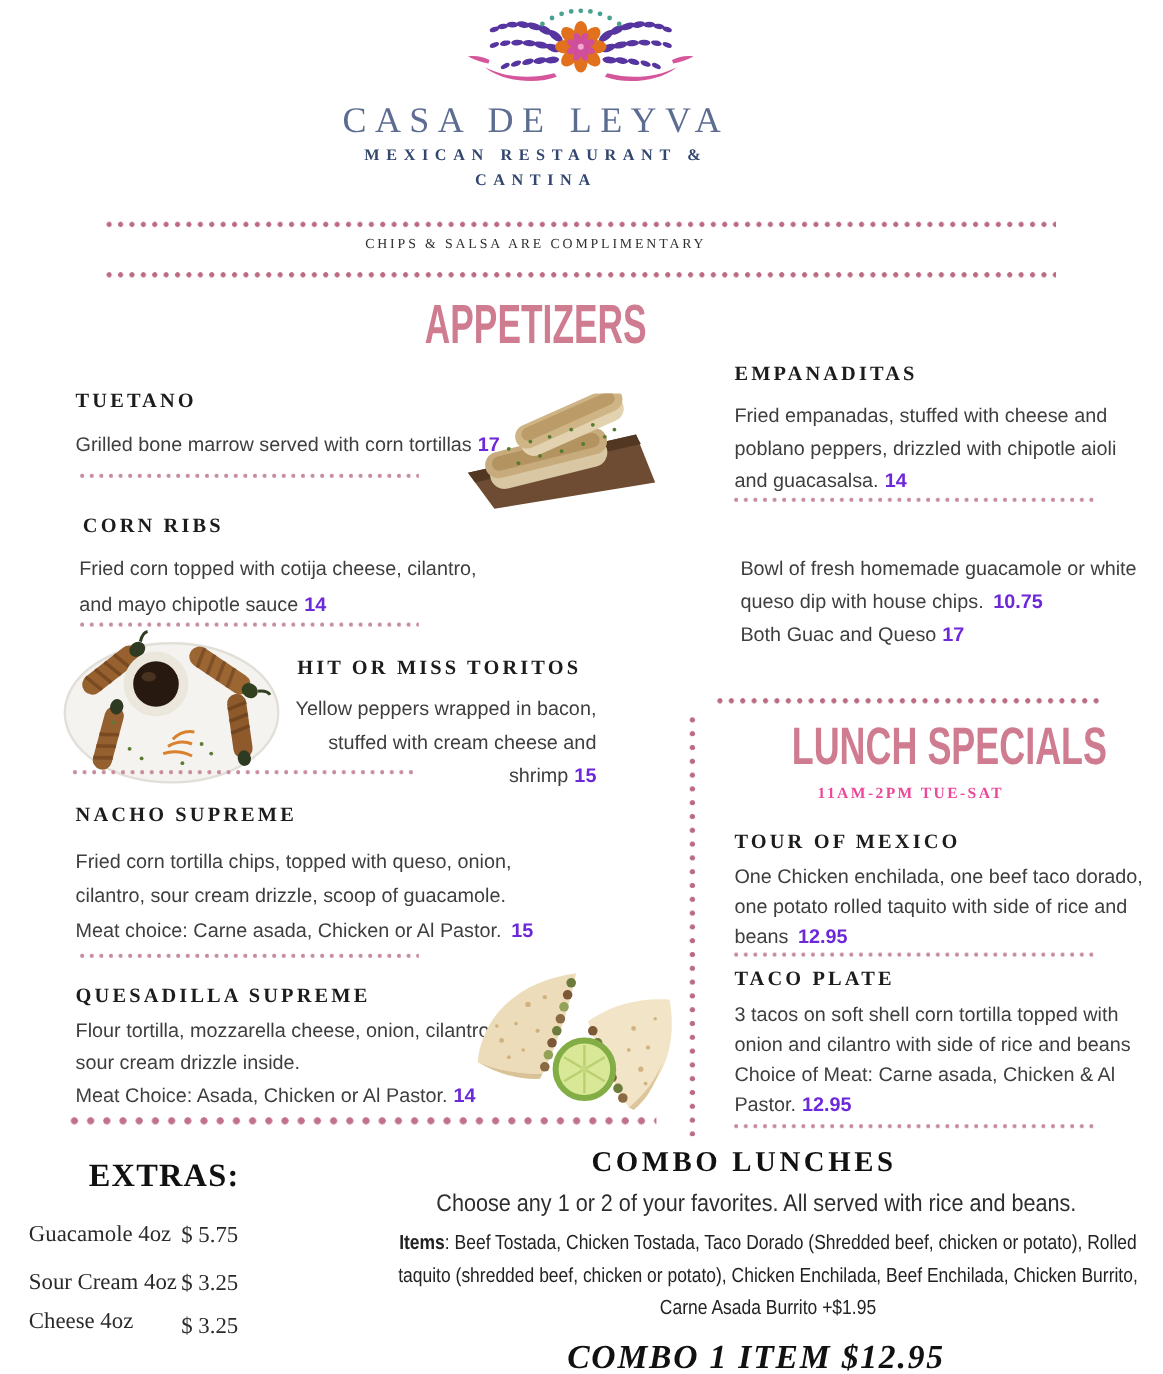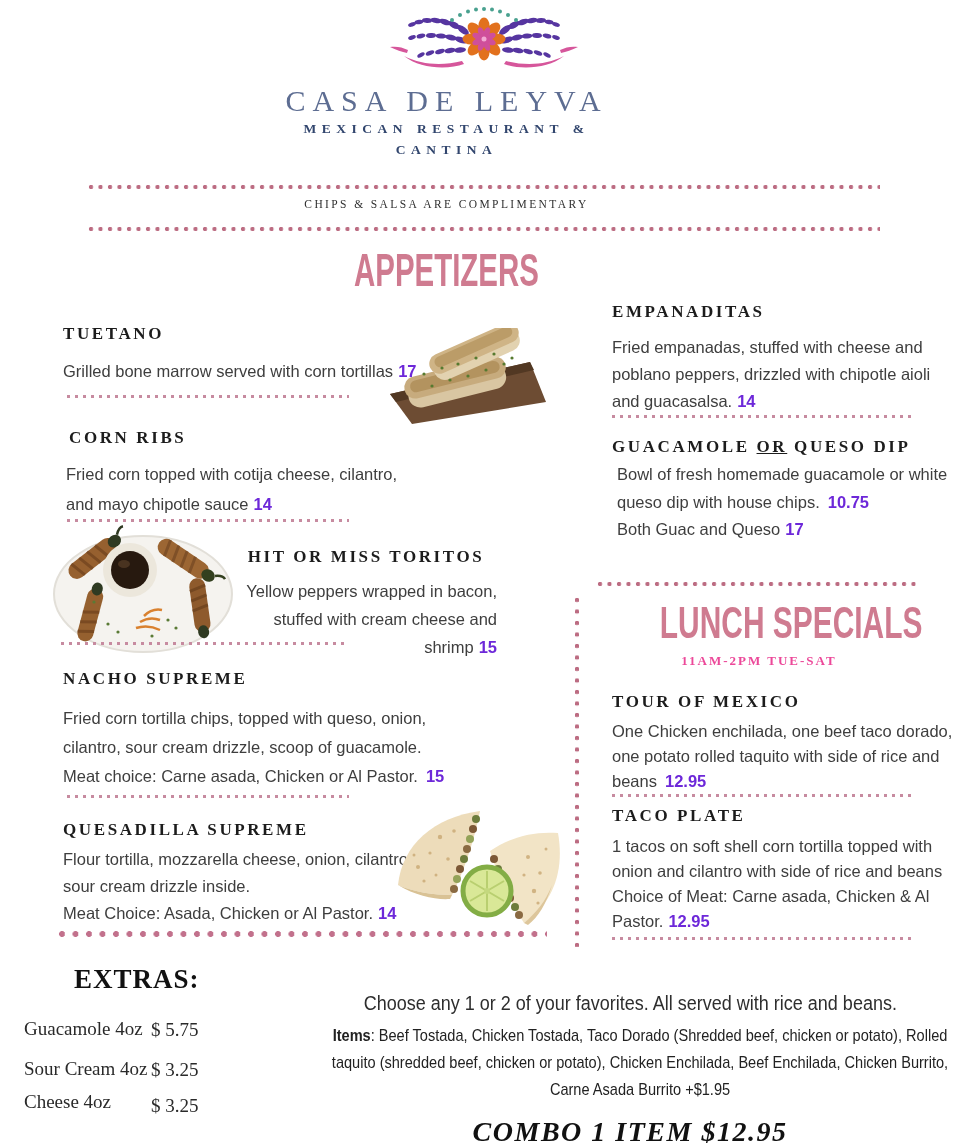--- a/index.html
+++ b/index.html
@@ -262,23 +262,20 @@
   </svg>
 
   <div class="dots-h dots-lg" style="left:58px;top:930px;width:489px;"></div>
 
   <div class="abs item-name" style="left:612px;top:302px;">EMPANADITAS</div>
   <div class="abs desc" style="left:612px;top:334px;width:338px;line-height:27px;">
     <span>Fried empanadas, stuffed with cheese and poblano peppers, drizzled with chipotle aioli and guacasalsa.</span><span class="price">14</span>
   </div>
   <div class="dots-h dots-sm" style="left:611px;top:414px;width:304px;"></div>
 
-  <div class="abs item-name" style="left:612px;top:437px;">
-    <span>GUACAMOLE </span><span style="text-decoration:underline;">OR</span><span> QUESO DIP</span>
-  </div>
   <div class="abs desc" style="left:617px;top:461px;width:332px;line-height:27.5px;">
     <span>Bowl of fresh homemade guacamole or white queso dip with house chips.</span><span class="price" style="margin-left:8px;">10.75</span><br>
     <span>Both Guac and Queso</span><span class="price">17</span>
   </div>
 
   <div class="dots-h dots-md" style="left:597px;top:581px;width:319px;"></div>
   <div class="dots-v" style="left:574px;top:597px;height:350px;"></div>
 
   <div class="abs" style="left:598px;top:598px;width:322px;text-align:center;">
     <span class="big-pink" style="display:inline-block;font-size:44px;transform:scaleX(0.68);">LUNCH SPECIALS</span>
@@ -286,39 +283,40 @@
   <div class="abs hours" style="left:598px;top:653px;width:322px;text-align:center;">11AM-2PM TUE-SAT</div>
 
   <div class="abs item-name" style="left:612px;top:692px;">TOUR OF MEXICO</div>
   <div class="abs desc" style="left:612px;top:719px;width:342px;line-height:25px;">
     <span>One Chicken enchilada, one beef taco dorado, one potato rolled taquito with side of rice and beans</span><span class="price" style="margin-left:8px;">12.95</span>
   </div>
   <div class="dots-h dots-sm" style="left:611px;top:793px;width:304px;"></div>
 
   <div class="abs item-name" style="left:612px;top:806px;">TACO PLATE</div>
   <div class="abs desc" style="left:612px;top:834px;width:347px;line-height:25px;">
-    <span>1 tacos on soft shell corn tortilla topped with onion and cilantro with side of rice and beans</span>
+    <span>3 tacos on soft shell corn tortilla topped with onion and cilantro with side of rice and beans</span>
     <span>Choice of Meat: Carne asada, Chicken &amp; Al Pastor.</span><span class="price">12.95</span>
   </div>
   <div class="dots-h dots-sm" style="left:611px;top:936px;width:304px;"></div>
 
   <div class="abs serif-big" style="left:74px;top:964px;font-size:27px;letter-spacing:1px;">EXTRAS:</div>
   <div class="abs extras-row" style="left:24px;top:1018px;width:240px;">
     <span>Guacamole 4oz</span>
     <span class="abs" style="left:127px;top:1px;">$ 5.75</span>
   </div>
   <div class="abs extras-row" style="left:24px;top:1058px;width:240px;">
     <span>Sour Cream 4oz</span>
     <span class="abs" style="left:127px;top:1px;">$ 3.25</span>
   </div>
   <div class="abs extras-row" style="left:24px;top:1091px;width:240px;">
     <span>Cheese 4oz</span>
     <span class="abs" style="left:127px;top:4px;">$ 3.25</span>
   </div>
 
+  <div class="abs serif-big" style="left:330px;top:956px;width:580px;text-align:center;font-size:24px;letter-spacing:3px;">COMBO LUNCHES</div>
   <div class="abs" style="left:280px;top:992px;width:700px;text-align:center;">
     <span class="condensed" style="display:inline-block;font-size:20px;color:#2e2e2e;">Choose any 1 or 2 of your favorites. All served with rice and beans.</span>
   </div>
   <div class="abs items-para" style="left:258px;top:1022px;width:764px;">
     <span style="font-weight:bold;">Items</span><span>: Beef Tostada, Chicken Tostada, Taco Dorado (Shredded beef, chicken or potato), Rolled taquito (shredded beef, chicken or potato), Chicken Enchilada, Beef Enchilada, Chicken Burrito, Carne Asada Burrito +$1.95</span>
   </div>
   <div class="abs" style="left:340px;top:1116px;width:580px;display:flex;justify-content:center;gap:58px;">
     <div class="serif-big" style="font-size:28px;letter-spacing:1.5px;white-space:nowrap;font-style:italic;">
       <span>COMBO 1 ITEM</span> <span>$12.95</span>
     </div>

